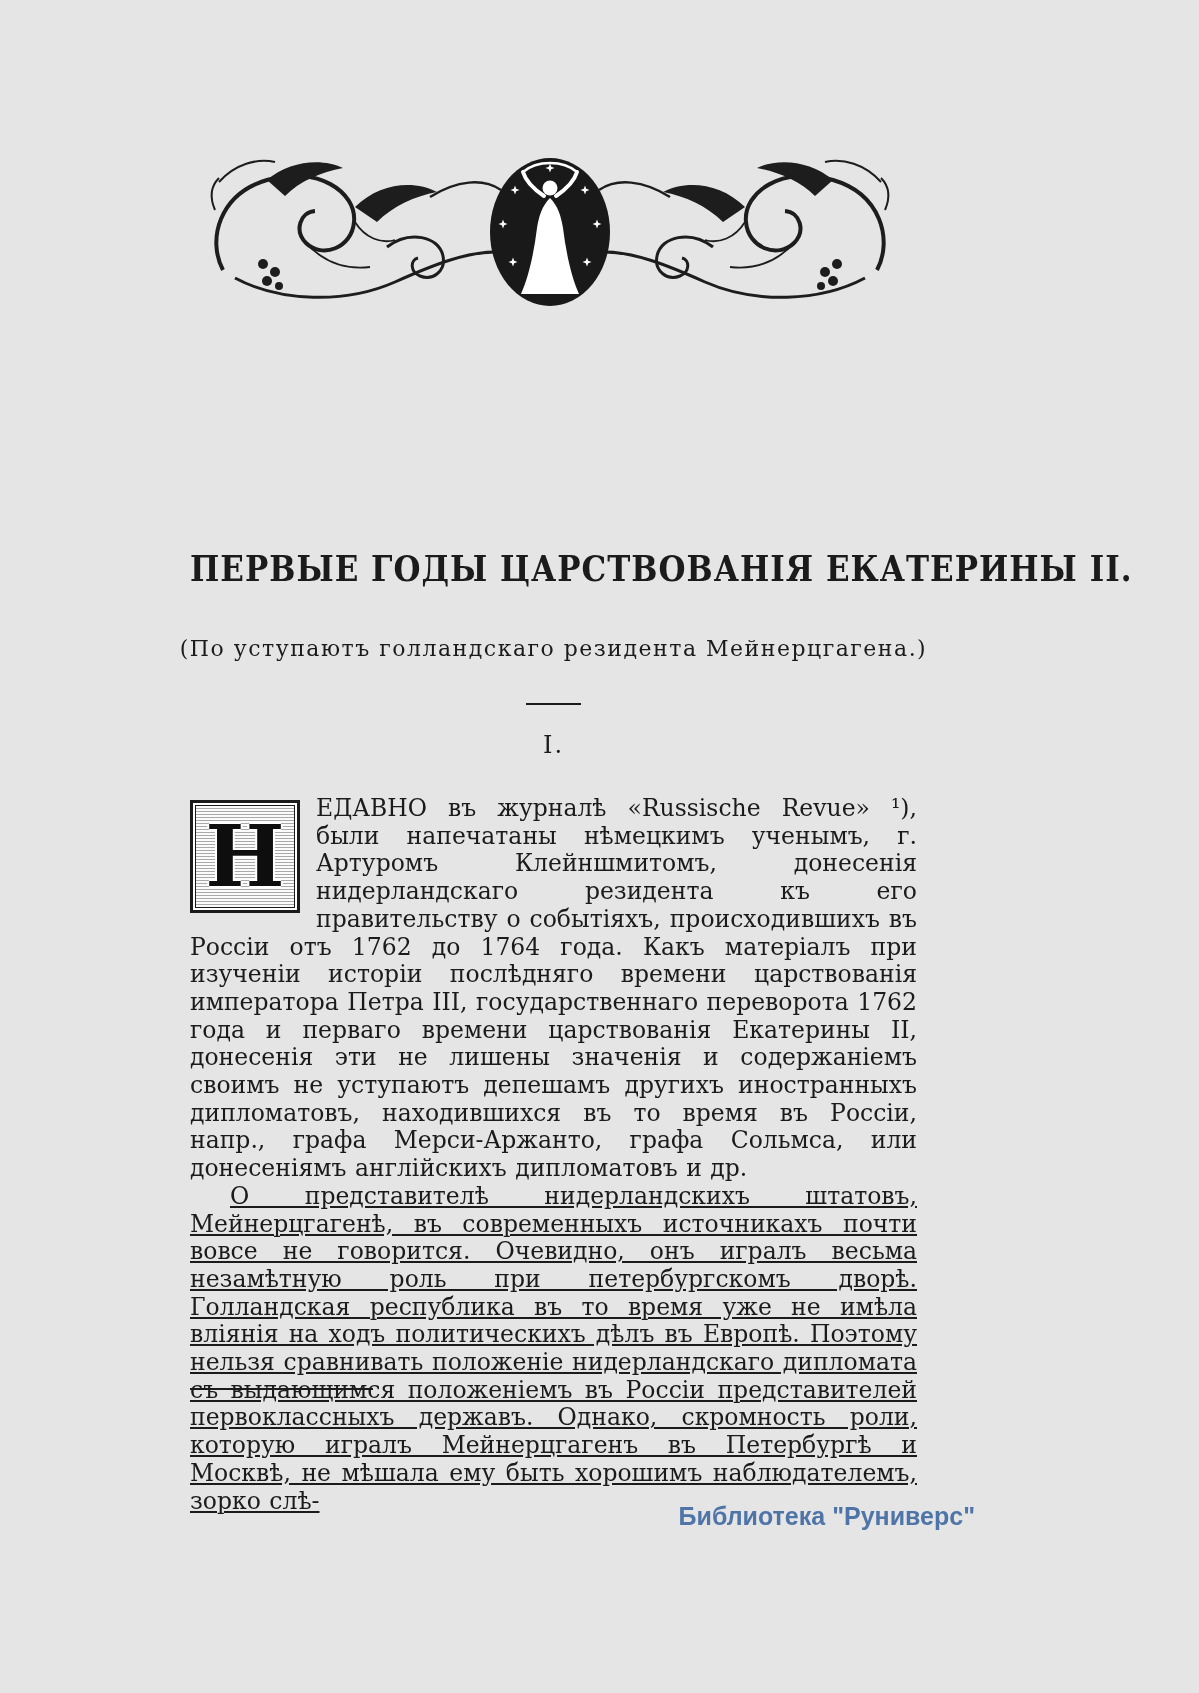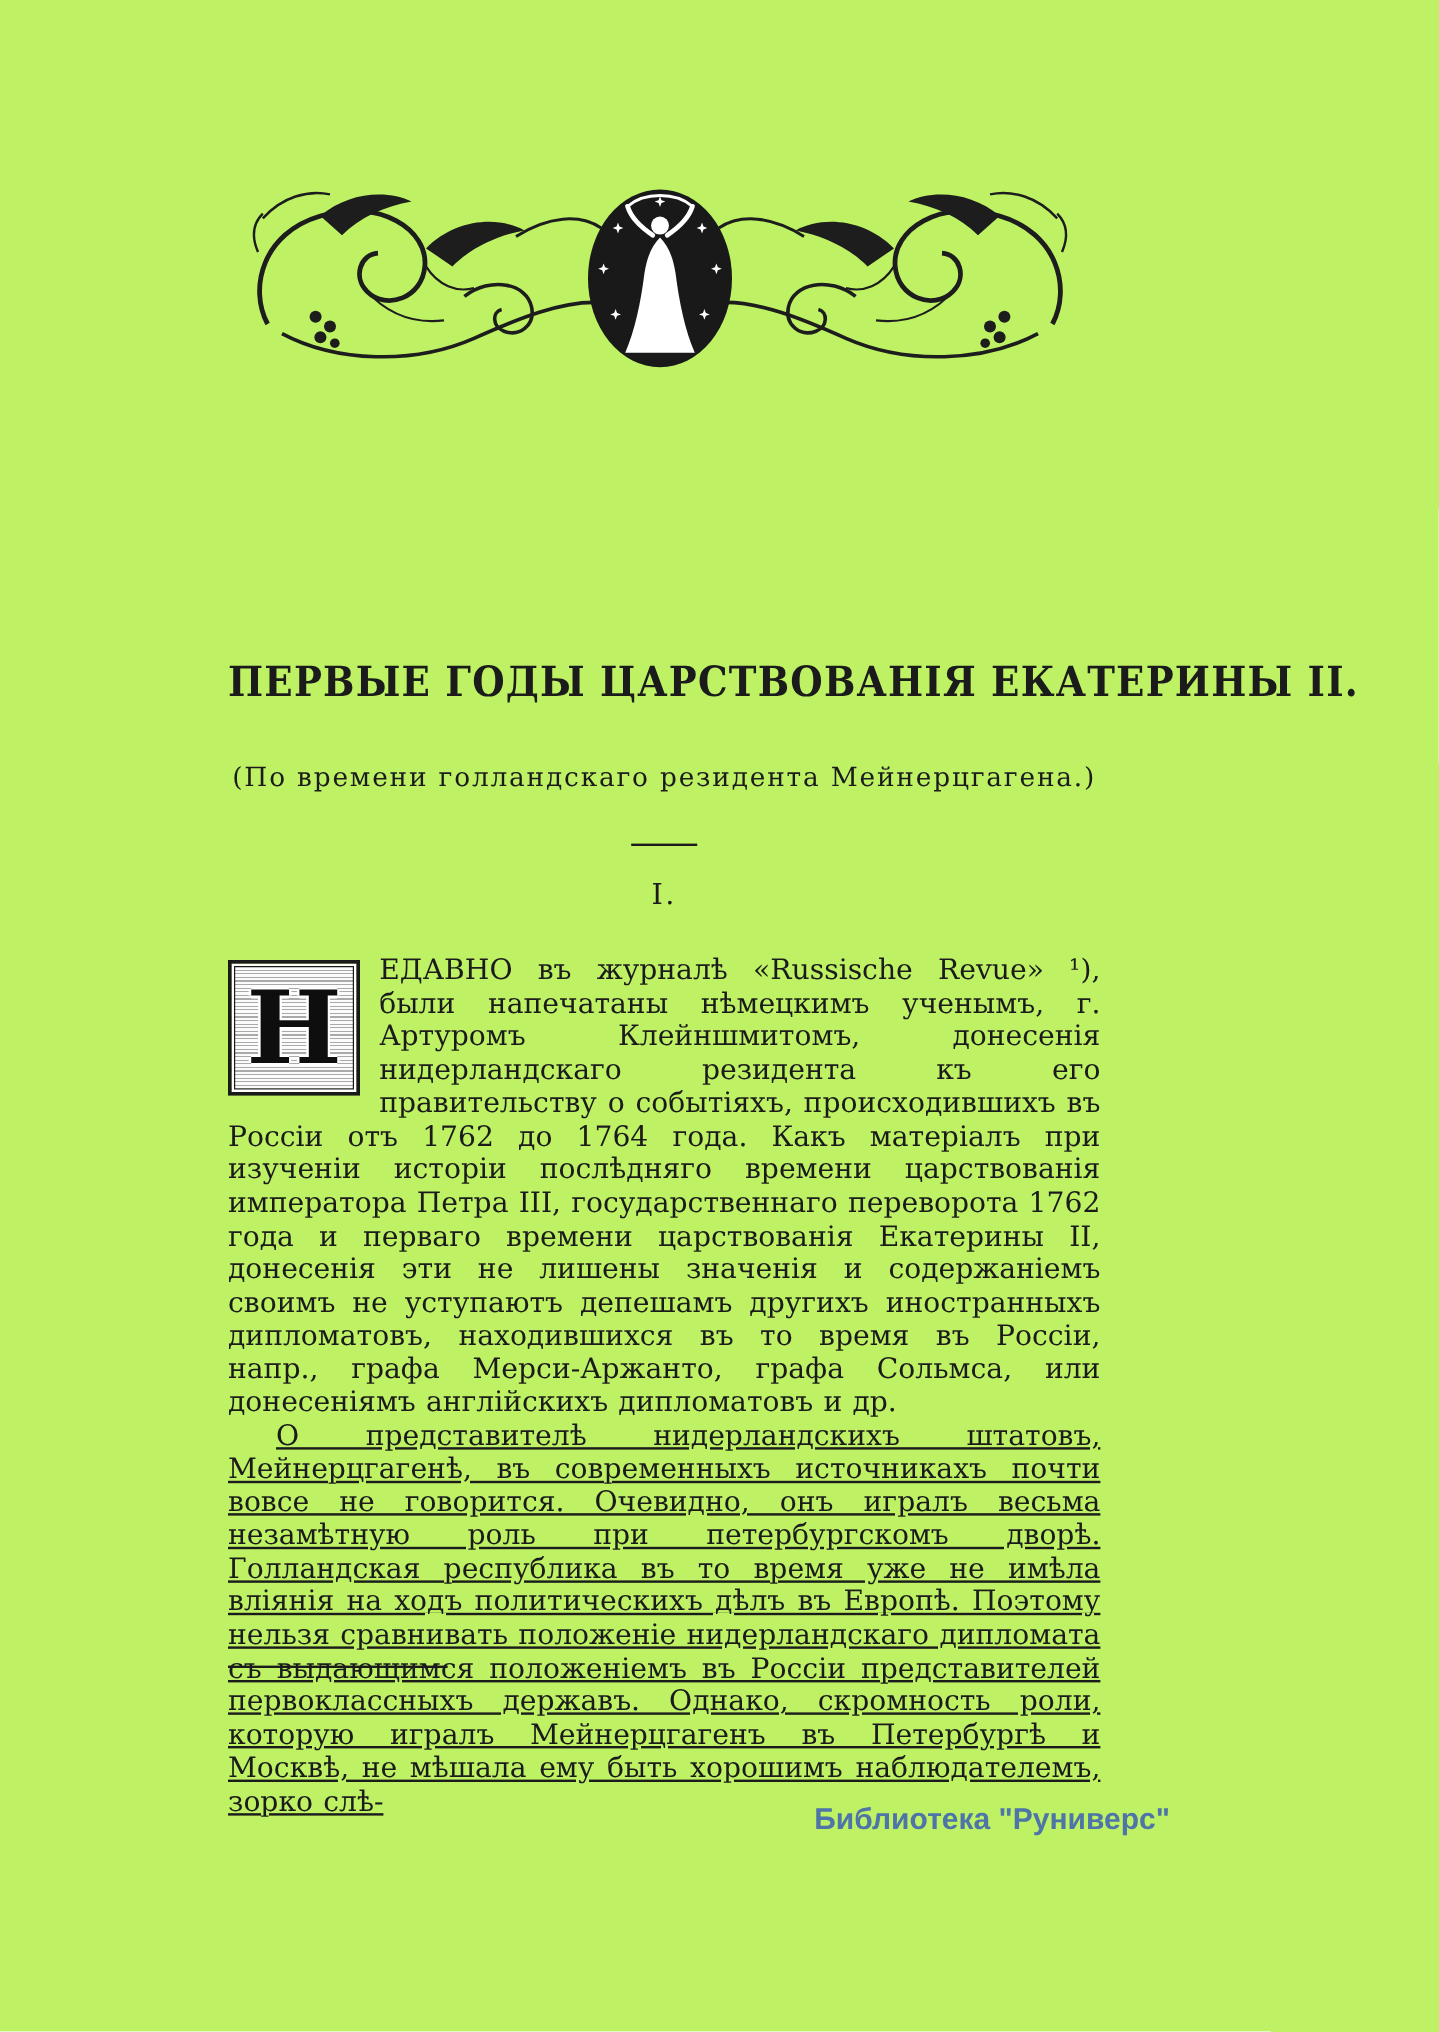--- a/index.html
+++ b/index.html
@@ -1,19 +1,19 @@
 <!DOCTYPE html>
 <html><head>
 <meta charset="utf-8">
 <style>
   html,body { margin:0; padding:0; background:#ffffff; }
   .page {
     position:relative;
     width:1199px; height:1693px;
-    background:#bef264;
+    background:#e5e5e5;
     font-family:"DejaVu Serif", serif;
     color:#1b1b1b;
     overflow:hidden;
     margin:0 auto;
   }
 
   
   .ornament {
     position:absolute; top:152px; left:205px;
     width:690px; height:162px;
@@ -136,21 +136,21 @@
           <path d="M339,44 C330,38 321,30 318,20" stroke="#ffffff" stroke-width="4" fill="none" stroke-linecap="round"></path>
           <path d="M351,44 C360,38 369,30 372,20" stroke="#ffffff" stroke-width="4" fill="none" stroke-linecap="round"></path>
           <path d="M318,20 C332,8 358,8 372,20" stroke="#ffffff" stroke-width="2.5" fill="none"></path>
           <path d="M345,46 C353,54 356,64 358,76 C361,100 366,124 374,142 L316,142 C324,124 329,100 332,76 C334,64 337,54 345,46 Z" fill="#ffffff"></path>
         </g>
       </g>
     </svg>
   </div>
 
   <div class="title">ПЕРВЫЕ ГОДЫ ЦАРСТВОВАНІЯ ЕКАТЕРИНЫ II.</div>
-  <div class="subtitle">(По времени голландскаго резидента Мейнерцгагена.)</div>
+  <div class="subtitle">(По уступаютъ голландскаго резидента Мейнерцгагена.)</div>
   <div class="divider"></div>
   <div class="section-number">I.</div>
 
   <div class="body-text">
     <p>
       <span class="drop-cap">
         <span class="letter">Н</span>
       </span>
       <span>ЕДАВНО въ журналѣ «Russische Revue» ¹), были напечатаны нѣмецкимъ ученымъ, г. Артуромъ Клейншмитомъ, донесенія нидерландскаго резидента къ его правительству о событіяхъ, происходившихъ въ Россіи отъ 1762 до 1764 года. Какъ матеріалъ при изученіи исторіи послѣдняго времени царствованія императора Петра III, государственнаго переворота 1762 года и перваго времени царствованія Екатерины II, донесенія эти не лишены значенія и содержаніемъ своимъ не уступаютъ депешамъ другихъ иностранныхъ дипломатовъ, находившихся въ то время въ Россіи, напр., графа Мерси-Аржанто, графа Сольмса, или донесеніямъ англійскихъ дипломатовъ и др.</span>
     </p>

